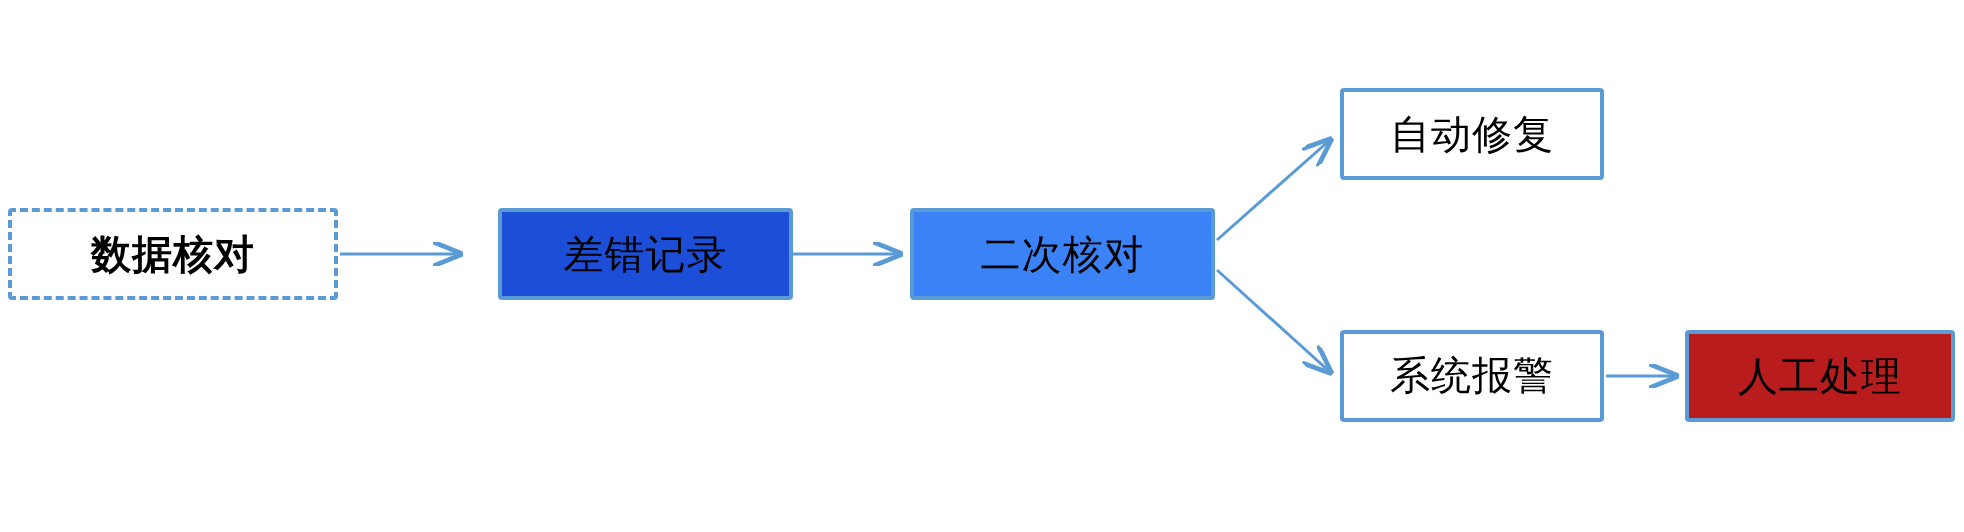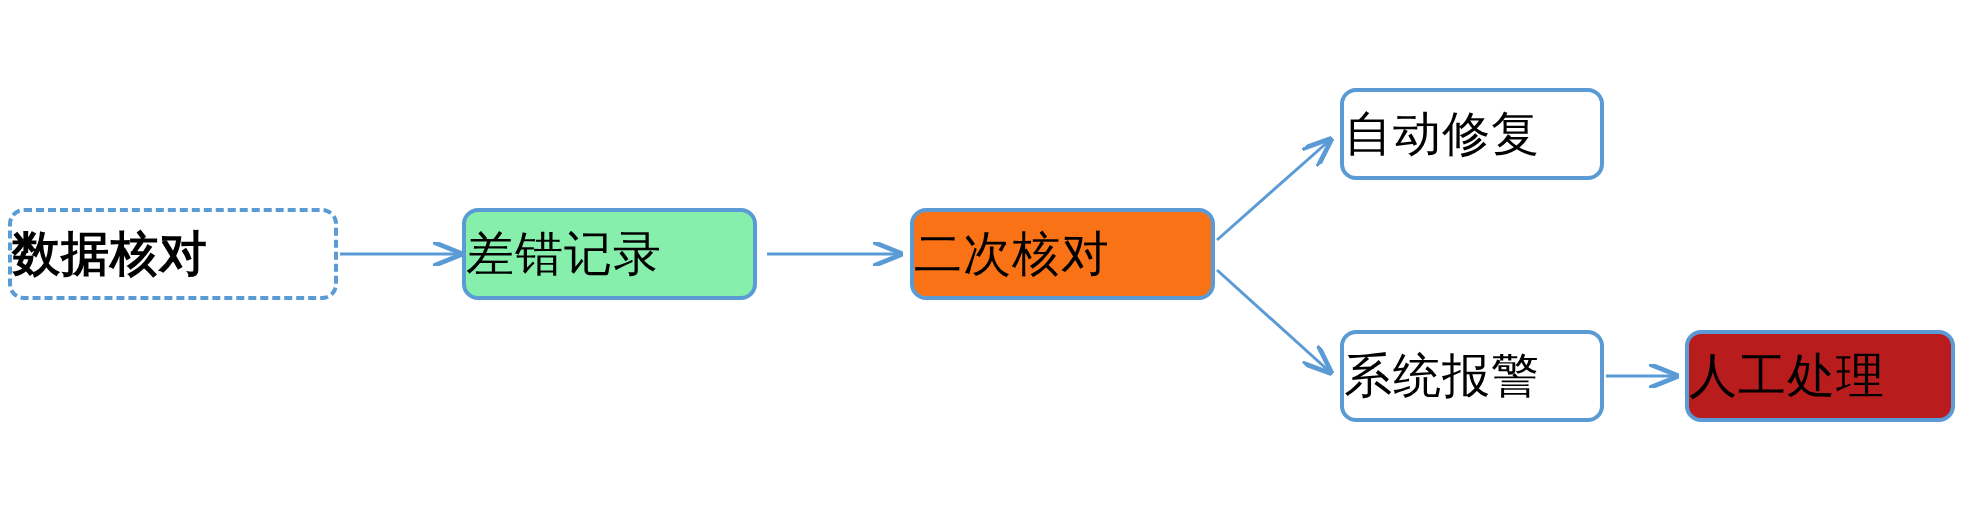--- a/index.html
+++ b/index.html
@@ -24,25 +24,25 @@
     top: 0;
     width: 1964px;
     height: 532px;
     pointer-events: none;
   }
   .node {
     position: absolute;
     box-sizing: border-box;
     display: flex;
     align-items: center;
-    justify-content: flex-start;
+    justify-content: center;
     background: #ffffff;
-    border-radius: 16px;
+    border-radius: 4px;
     color: #000000;
-    font-size: 48px;
+    font-size: 40px;
     line-height: 1;
     letter-spacing: 1px;
     white-space: nowrap;
     z-index: 2;
   }
   .node.solid {
     border: 4px solid #5B9BD5;
   }
   .node.dashed {
     border: 4px dashed #5B9BD5;
@@ -72,25 +72,25 @@
 
     <line x1="1217" y1="270" x2="1330" y2="372" stroke="#5B9BD5" stroke-width="3" marker-end="url(#arrowhead)"></line>
 
     <line x1="1606" y1="376" x2="1676" y2="376" stroke="#5B9BD5" stroke-width="3" marker-end="url(#arrowhead)"></line>
   </svg>
 
   <div class="node dashed" id="node-data-check" style="left: 8px; top: 208px; width: 330px; height: 92px; background: rgb(255, 255, 255); border-color: rgb(91, 155, 213); color: rgb(0, 0, 0);">
     <span class="node-label">数据核对</span>
   </div>
 
-  <div class="node solid" id="node-error-record" style="left: 462px; top: 208px; width: 295px; height: 92px; background: #86efac; border-color: rgb(91, 155, 213); color: rgb(0, 0, 0);">
+  <div class="node solid" id="node-error-record" style="left: 498px; top: 208px; width: 295px; height: 92px; background: #1d4ed8; border-color: rgb(91, 155, 213); color: rgb(0, 0, 0);">
     <span class="node-label">差错记录</span>
   </div>
 
-  <div class="node solid" id="node-second-check" style="left: 910px; top: 208px; width: 305px; height: 92px; background: #f97316; border-color: rgb(91, 155, 213); color: rgb(0, 0, 0);">
+  <div class="node solid" id="node-second-check" style="left: 910px; top: 208px; width: 305px; height: 92px; background: #3b82f6; border-color: rgb(91, 155, 213); color: rgb(0, 0, 0);">
     <span class="node-label">二次核对</span>
   </div>
 
   <div class="node solid" id="node-auto-repair" style="left: 1340px; top: 88px; width: 264px; height: 92px; background: rgb(255, 255, 255); border-color: rgb(91, 155, 213); color: rgb(0, 0, 0);">
     <span class="node-label">自动修复</span>
   </div>
 
   <div class="node solid" id="node-system-alarm" style="left: 1340px; top: 330px; width: 264px; height: 92px; background: rgb(255, 255, 255); border-color: rgb(91, 155, 213); color: rgb(0, 0, 0); font-family: Liberation Serif, serif;">
     <span class="node-label">系统报警</span>
   </div>

